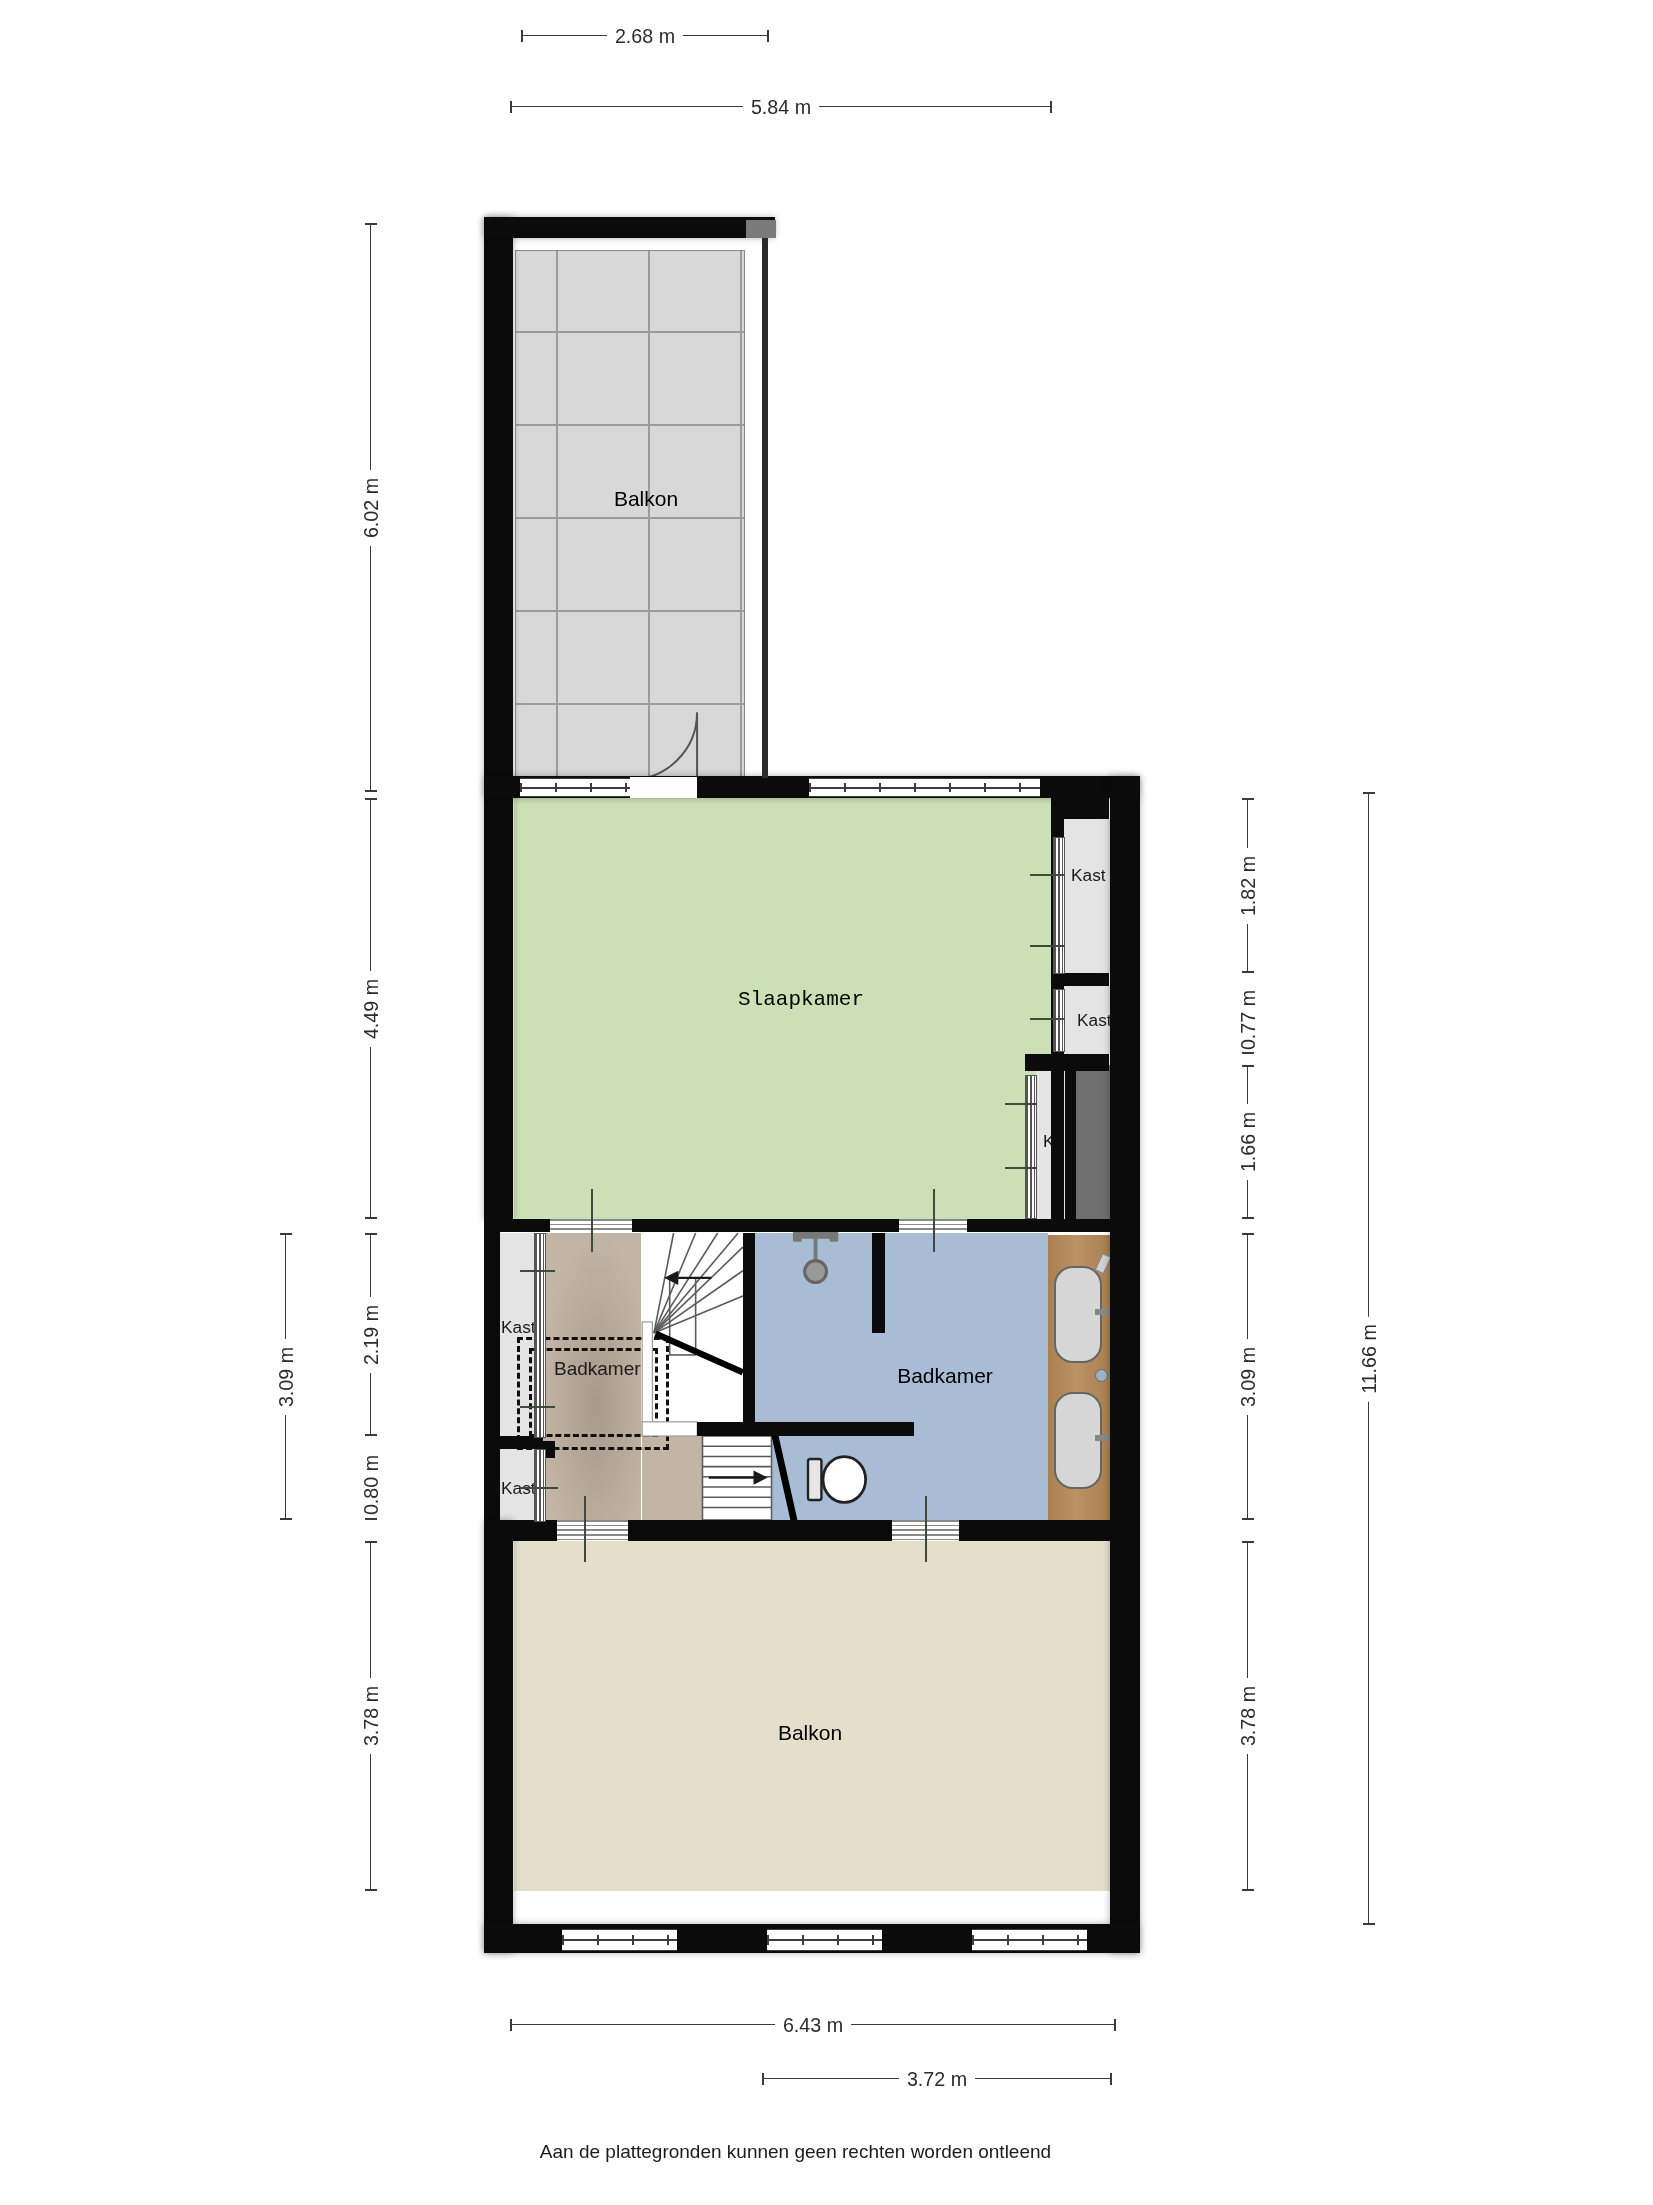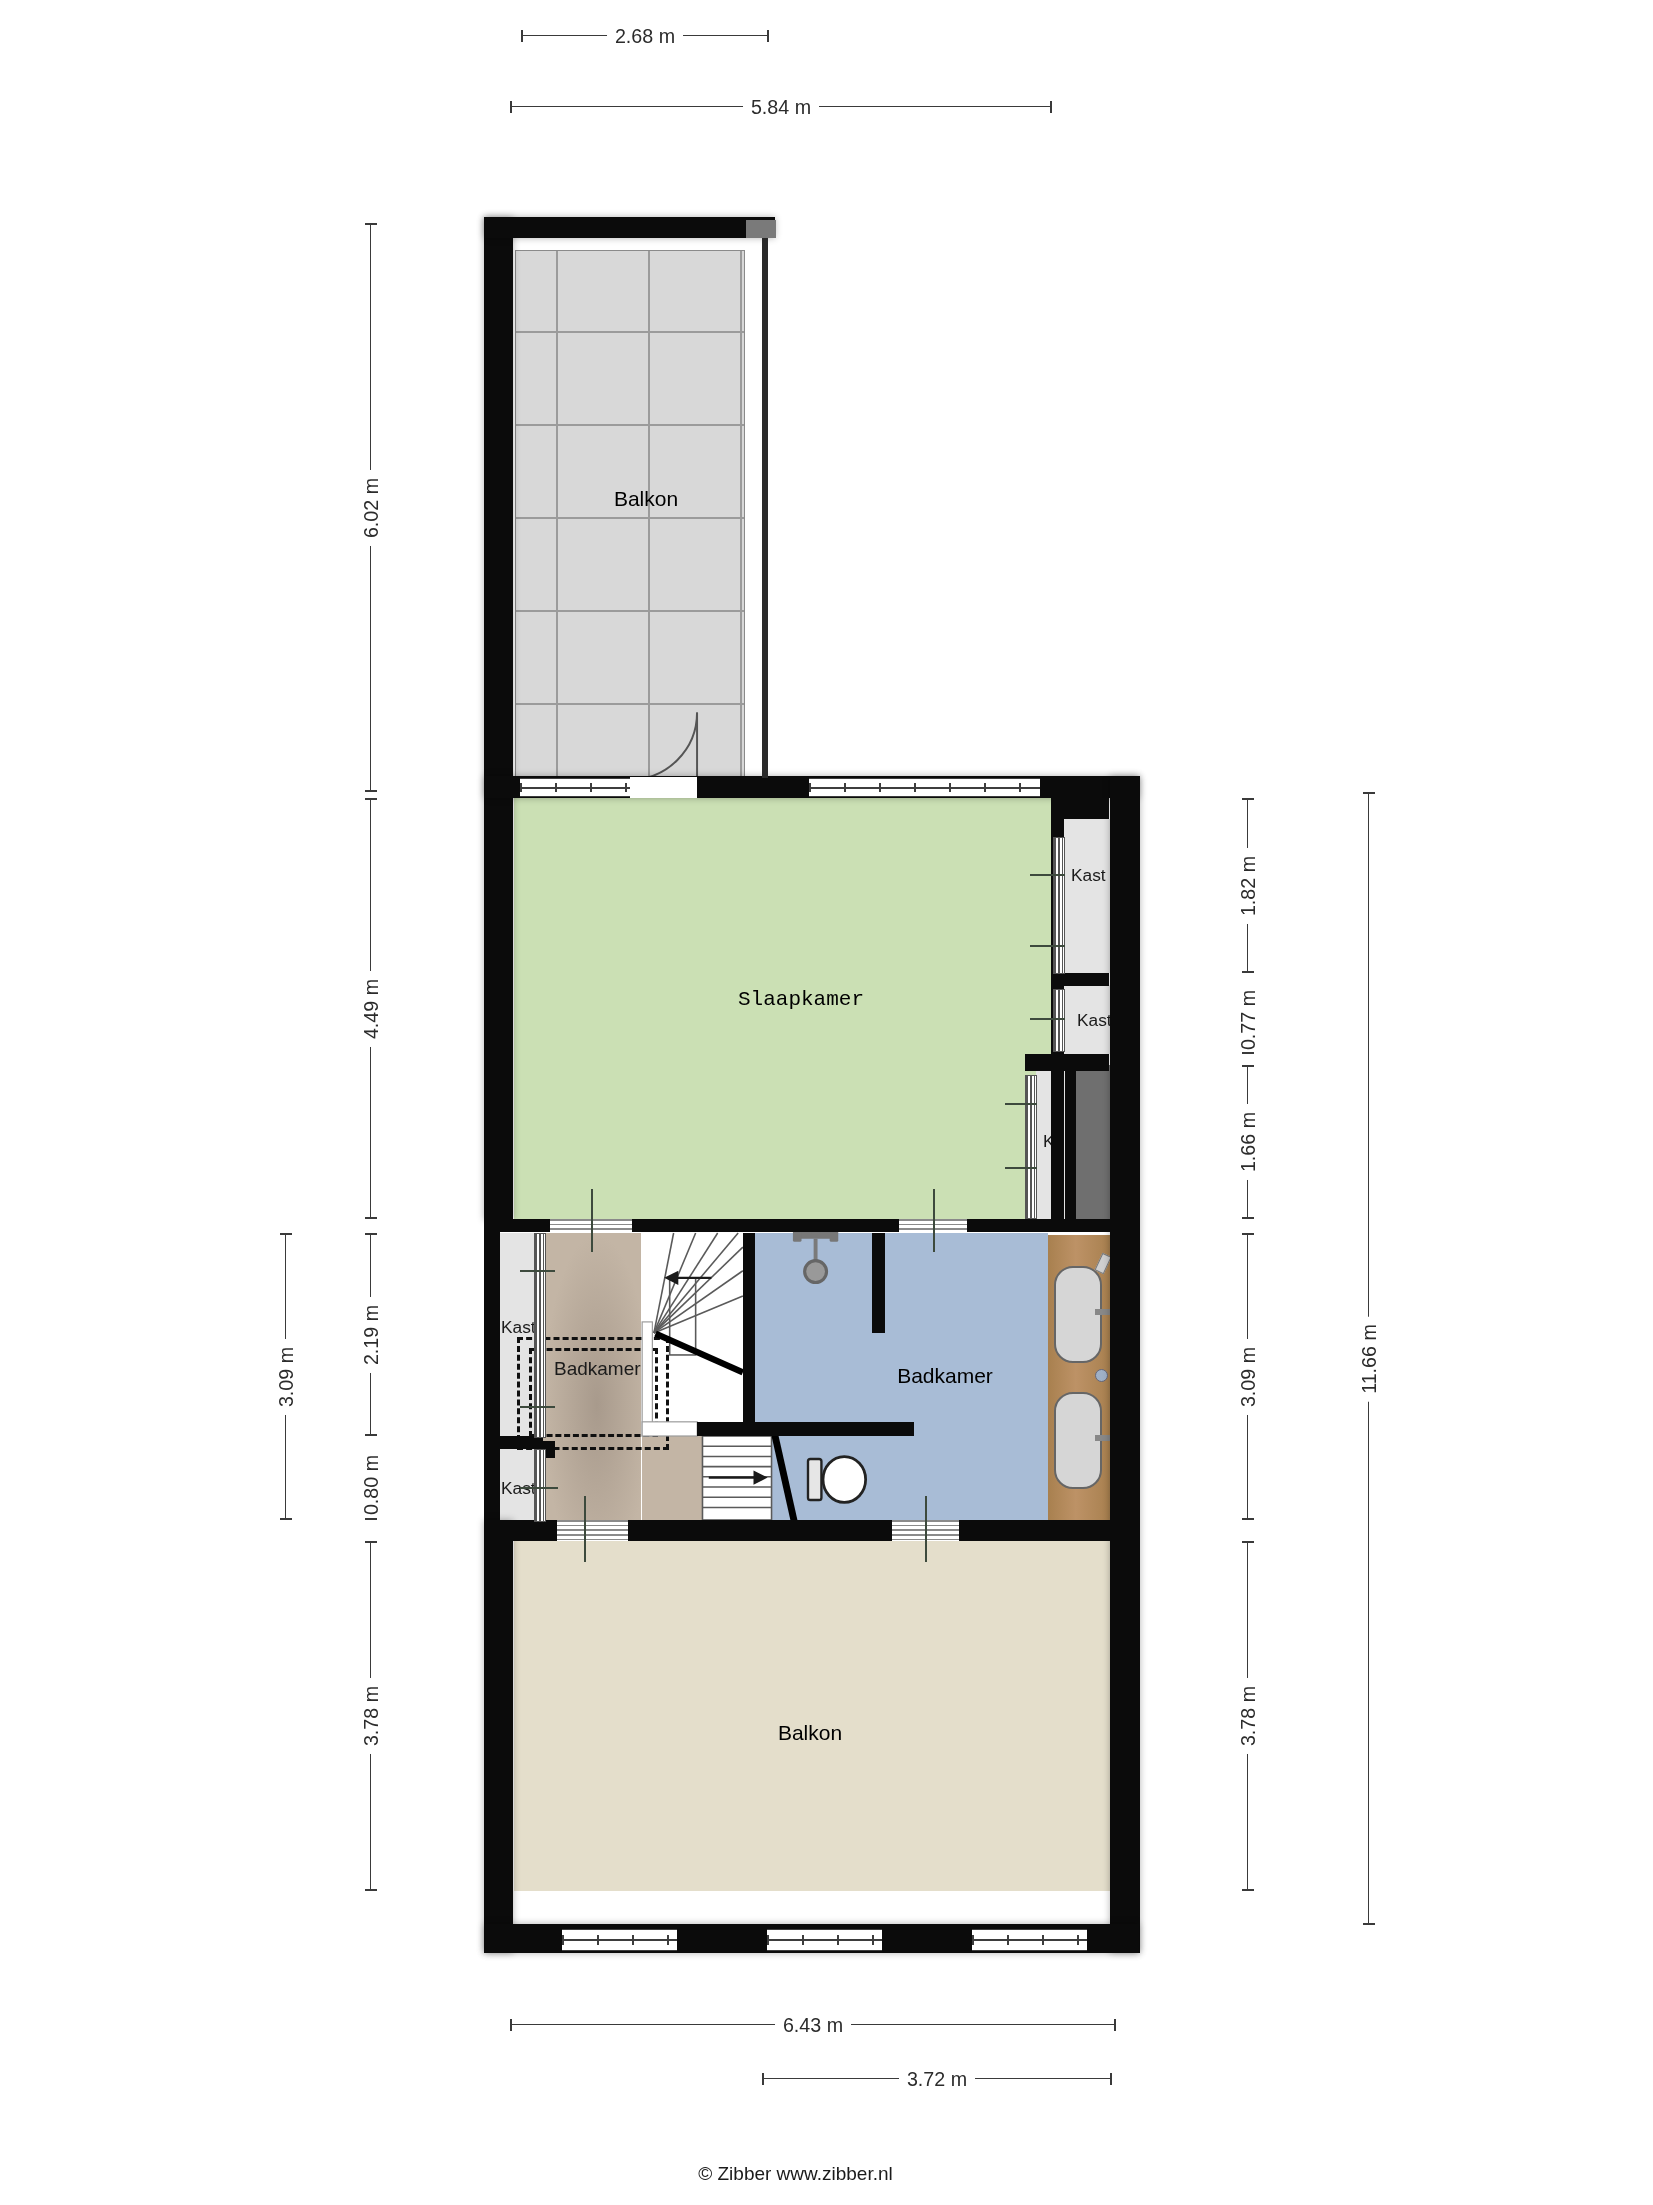--- a/index.html
+++ b/index.html
@@ -249,16 +249,16 @@
   <div class="dim-v" style="left:1247px;top:1233px;height:287px;">
     <span class="dim-label">3.09 m</span>
     </div>
   <div class="dim-v" style="left:1247px;top:1541px;height:350px;">
     <span class="dim-label">3.78 m</span>
     </div>
   <div class="dim-v" style="left:1368px;top:792px;height:1133px;">
     <span class="dim-label">11.66 m</span>
     </div>
 
-  <div class="footer" style="top:2163px;">© Zibber www.zibber.nl</div>
+  <div class="footer" style="top:2141px;">Aan de plattegronden kunnen geen rechten worden ontleend</div>
 
 </div>
 
 
 </body></html>

